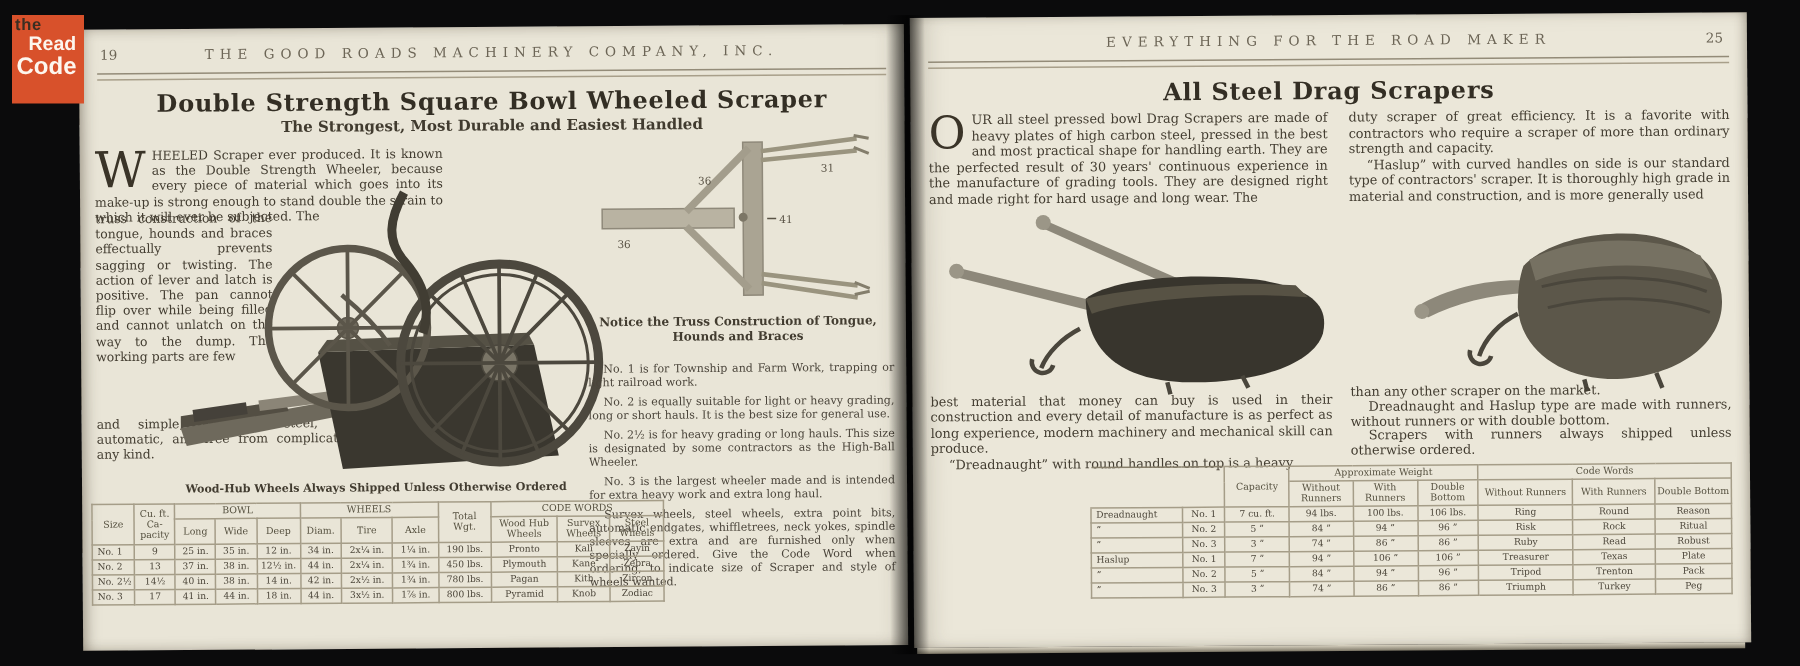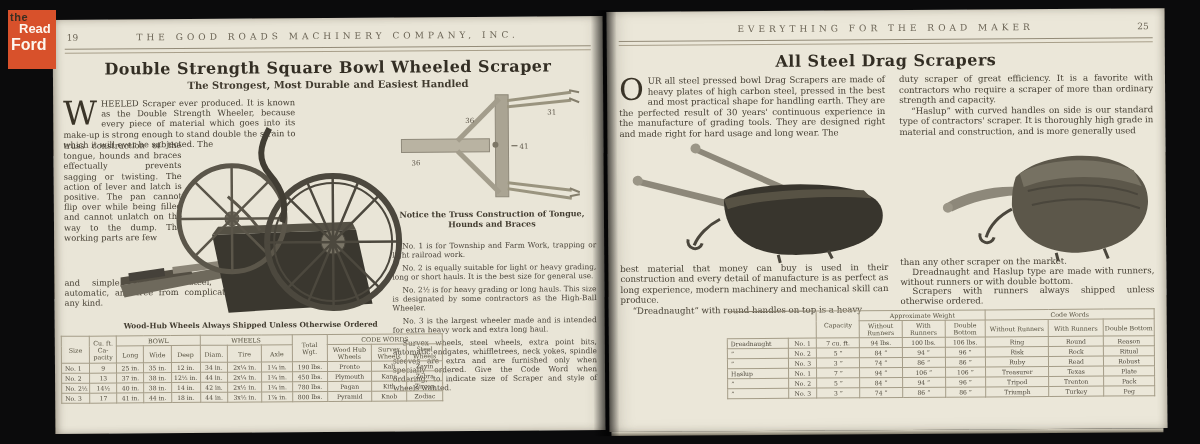--- a/index.html
+++ b/index.html
@@ -62,21 +62,21 @@
   
   .art{position:absolute;}
   .svgnum{font-size:7px;fill:#5a5346;font-family:"DejaVu Serif",serif;}
 </style>
 </head>
 <body>
 
 <div class="hf-logo">
   <span class="hf-the">the</span>
   <span class="hf-henry">Read</span>
-  <span class="hf-ford">Ford</span>
+  <span class="hf-ford">Code</span>
 </div>
 
 <div class="book">
   <div class="gutter"></div>
 
   <div class="page page-left">
     <div class="pageno" style="left:14px;">19</div>
     <div class="runhead">THE GOOD ROADS MACHINERY COMPANY, INC.</div>
     <div class="rule-double" style="top:29px;"></div>
 

